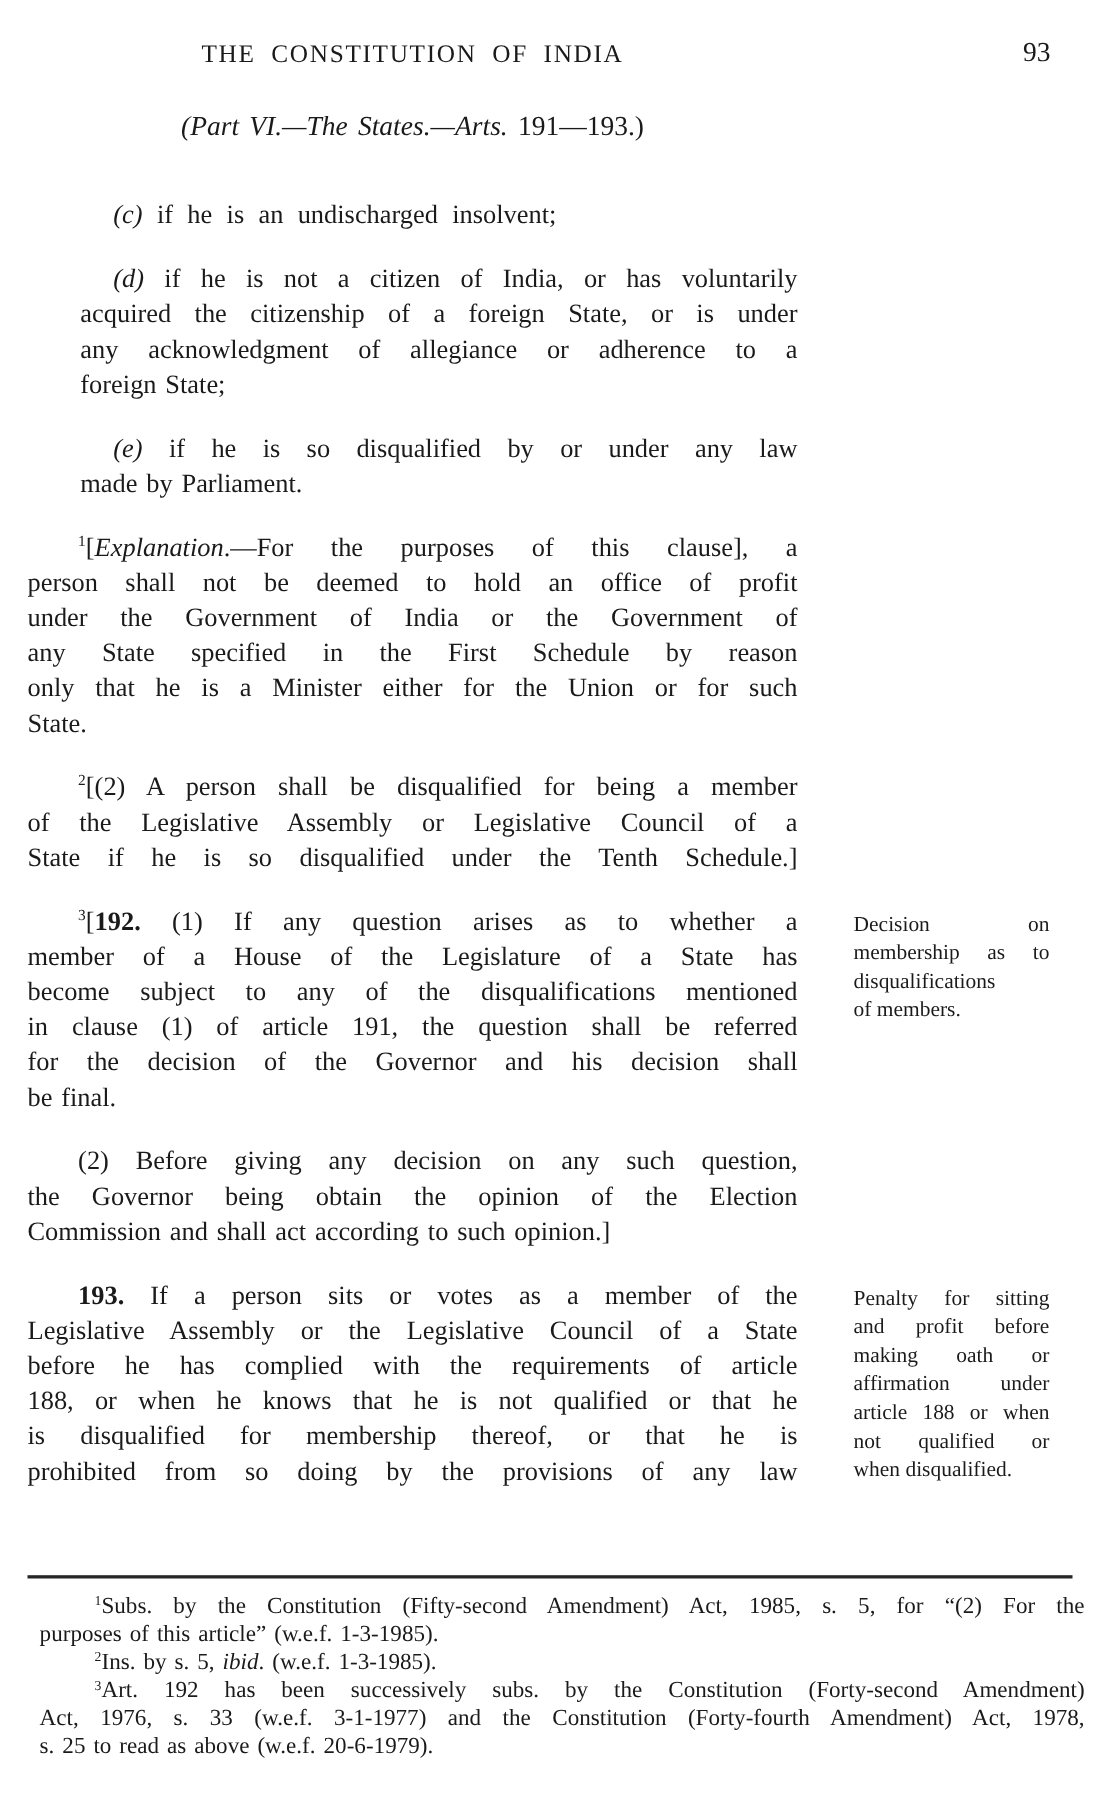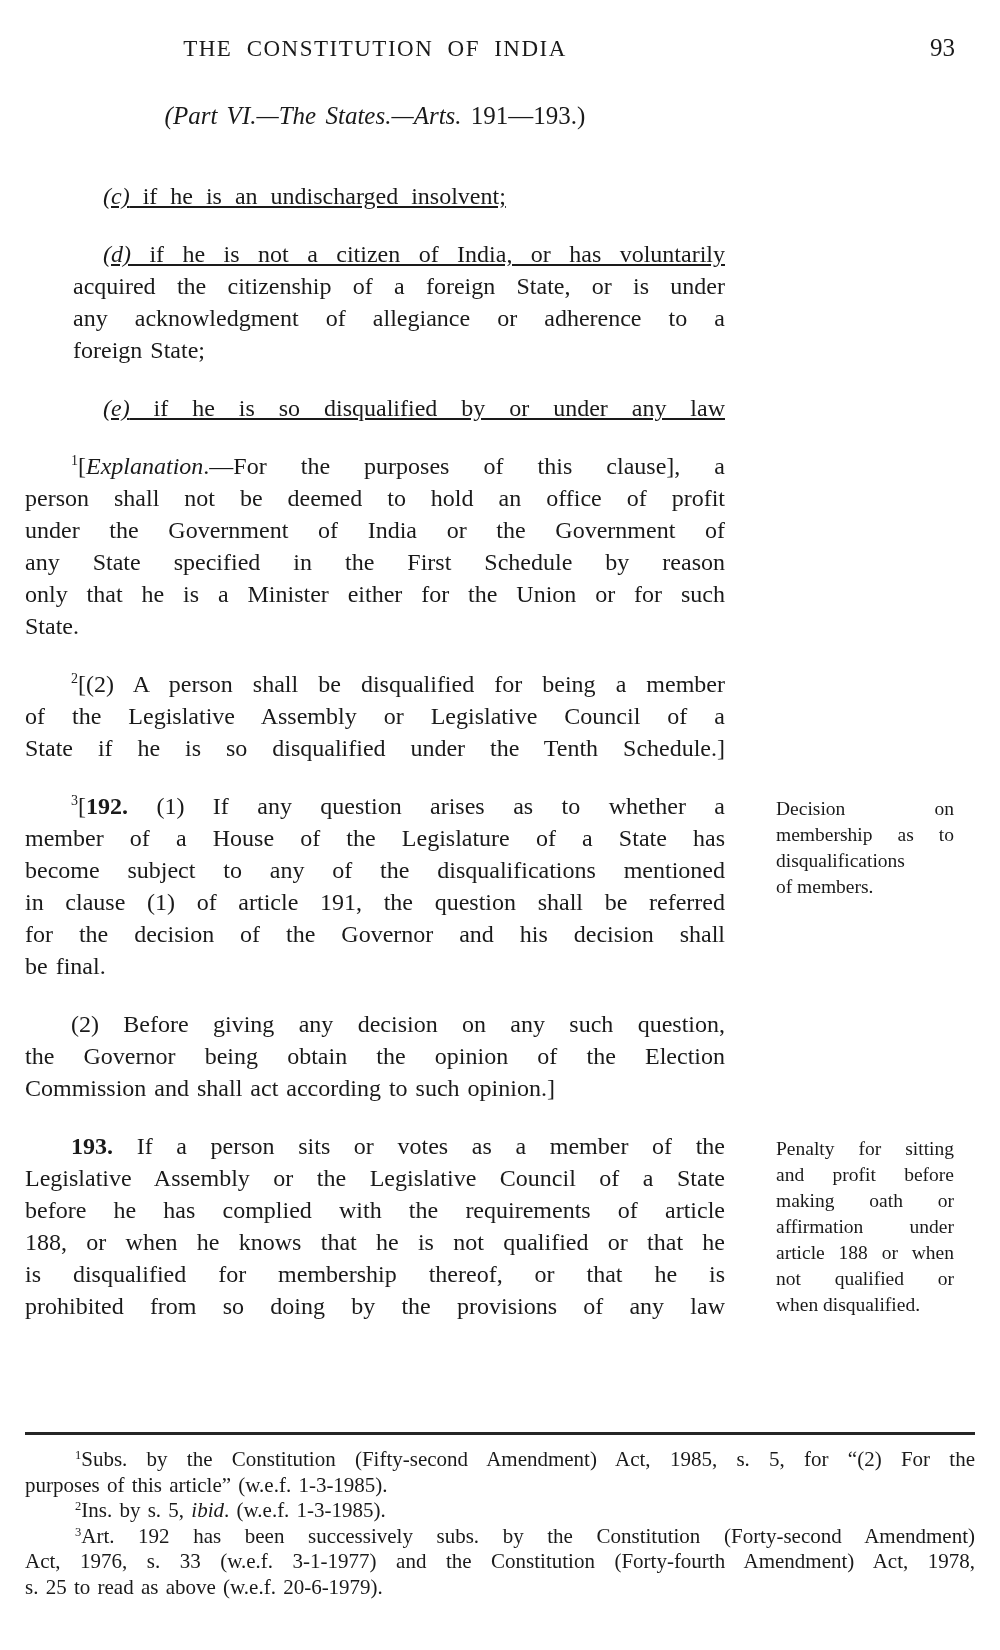--- a/index.html
+++ b/index.html
@@ -31,21 +31,21 @@
   .subtitle .it { font-style:italic; }
 
   
   .body-col { position:absolute; top:180px; left:25px; width:700px; }
   .para { position:relative; margin-top:26px; font-size:24px; word-spacing:2px; }
   .para:first-child { margin-top:0; }
   .clause { margin-left:48px; }
   .line { line-height:32px; }
   .j { text-align:justify; text-align-last:justify; }
   .fl { text-indent:46px; }
-  .clause .fl { text-indent:30px;text-decoration:underline; }
+  .clause .fl { text-indent:30px; }
   .ws { word-spacing:7px; }
   .it { font-style:italic; }
   .bd { font-weight:bold; }
   sup.fnref {
     font-size:14px; line-height:0; vertical-align:baseline;
     position:relative; top:-9px;
   }
 
   
   .margin-note {
@@ -54,21 +54,21 @@
     text-indent:0;
   }
   .margin-note .line { line-height:26px; }
 
   
   .footnote-rule {
     position:absolute; top:1432px; left:25px; width:950px; height:3px;
     background:#262626;
   }
   .footnotes {
-    position:absolute; top:1447px; left:25px; width:950px;
+    position:absolute; top:1447px; left:36px; width:950px;
     font-size:21px; word-spacing:2px;
   }
   .footnotes .line { line-height:25.5px; }
   .footnotes .fl { text-indent:50px; }
   .footnotes sup.fnref { font-size:12.5px; top:-7px; }
 </style>
 </head>
 <body>
 
 <div class="page">
@@ -86,20 +86,21 @@
 
     <div class="para clause">
       <div class="line fl j"><span class="it">(d)</span><span> if he is not a citizen of India, or has voluntarily</span></div>
       <div class="line j">acquired the citizenship of a foreign State, or is under</div>
       <div class="line j">any acknowledgment of allegiance or adherence to a</div>
       <div class="line">foreign State;</div>
     </div>
 
     <div class="para clause">
       <div class="line fl j"><span class="it">(e)</span><span> if he is so disqualified by or under any law</span></div>
+      <div class="line">made by Parliament.</div>
     </div>
 
     <div class="para">
       <div class="line fl j"><sup class="fnref">1</sup><span>[</span><span class="it">Explanation</span><span>.—For the purposes of this clause], a</span></div>
       <div class="line j">person shall not be deemed to hold an office of profit</div>
       <div class="line j">under the Government of India or the Government of</div>
       <div class="line j">any State specified in the First Schedule by reason</div>
       <div class="line j">only that he is a Minister either for the Union or for such</div>
       <div class="line">State.</div>
     </div>

